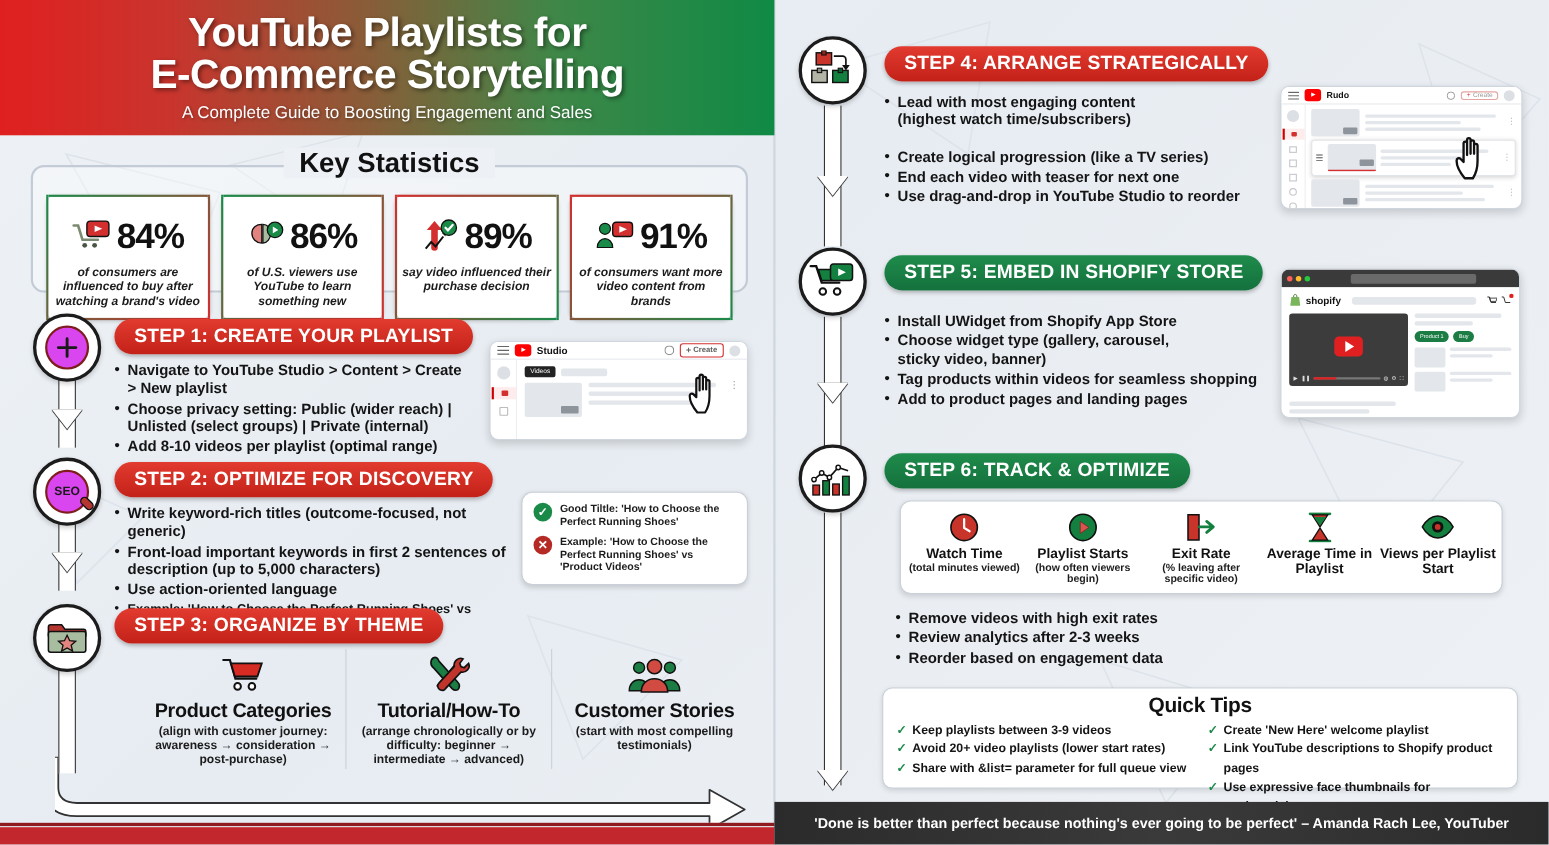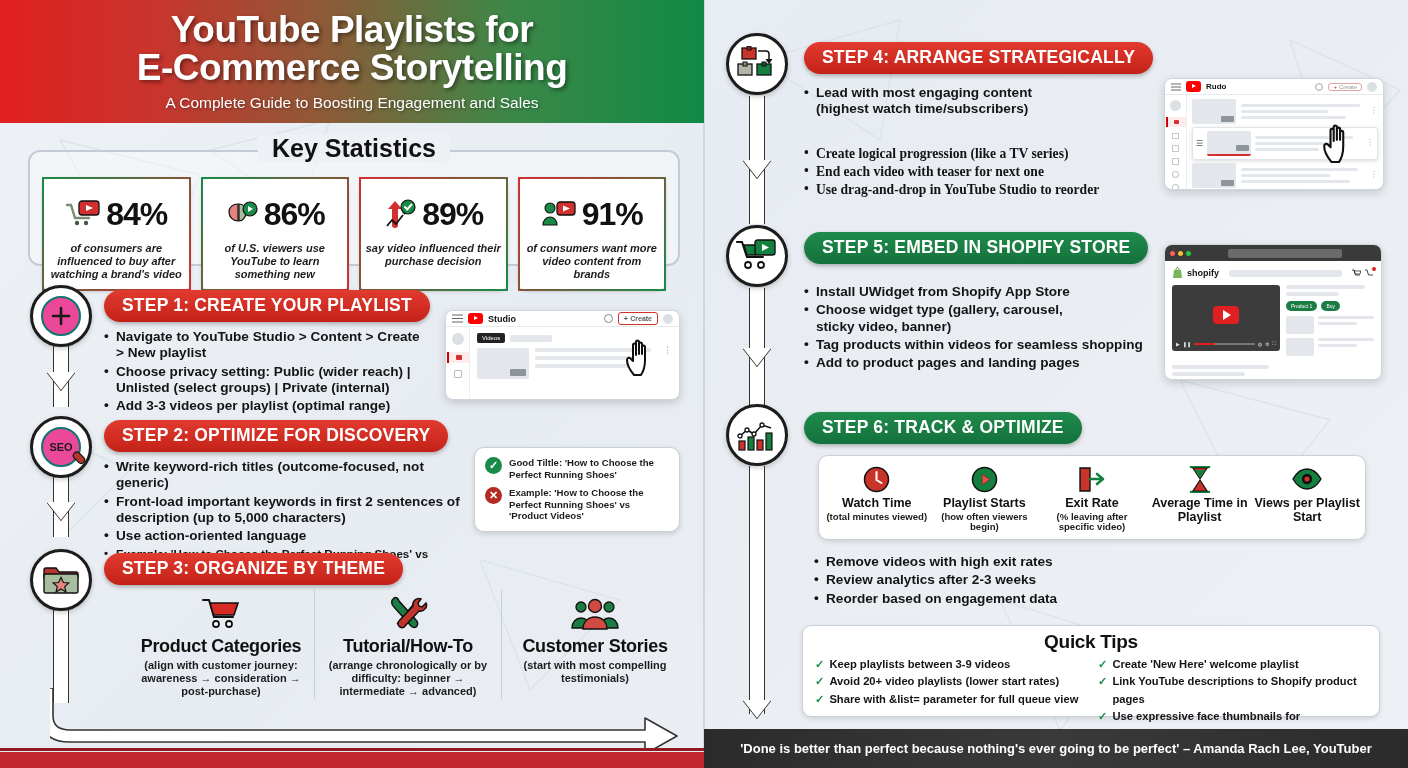--- a/index.html
+++ b/index.html
@@ -61,21 +61,21 @@
   .stat-top { display:flex; align-items:center; justify-content:center; gap:5px; }
   .stat-num { font-size:32px; font-weight:bold; color:#111; line-height:1; letter-spacing:-1px; }
   .stat-desc { font-size:11px; font-weight:bold; color:#1c1c1c; line-height:1.18; margin-top:12px;font-style:italic; }
   .node {
     position:absolute; width:62px; height:62px; border-radius:50%;
     background:#fff; border:3px solid #1c1c1c;
     display:flex; align-items:center; justify-content:center;
     box-shadow:0 2px 5px rgba(0,0,0,.2); z-index:3;
   }
   .node .inner {
-    width:40px; height:40px; border-radius:50%; background:#ec4899; border:2px solid #0f766e;
+    width:40px; height:40px; border-radius:50%; background:#d946ef; border:2px solid #7f1d1d;
     display:flex; align-items:center; justify-content:center;
     font-size:13px; font-weight:bold; color:#1a1a1a;
   }
   .stem {
     position:absolute; width:16px; background:#fff;
     border-left:1.5px solid #333; border-right:1.5px solid #333; z-index:1;
   }
   .arrowhead {
     position:absolute; width:0;height:0; z-index:2;
     border-left:14px solid transparent; border-right:14px solid transparent;
@@ -303,21 +303,21 @@
           <path d="M20 14.5l2.4 5 5.4.5-4.1 3.6 1.3 5.3-5-2.9-5 2.9 1.3-5.3-4.1-3.6 5.4-.5z" fill="#e3867f" stroke="#111" stroke-width="1.2"></path>
         </svg>
       </span>
     </div>
 
     <div style="position:absolute; left:104px; top:290px; width:320px;">
       <div class="step-pill pill-red">STEP 1: CREATE YOUR PLAYLIST</div>
       <ul class="bullets">
         <li>Navigate to YouTube Studio &gt; Content &gt; Create &gt; New playlist</li>
         <li>Choose privacy setting: Public (wider reach) | Unlisted (select groups) | Private (internal)</li>
-        <li>Add 3-3 videos per playlist (optimal range)</li>
+        <li>Add 8-10 videos per playlist (optimal range)</li>
       </ul>
     </div>
 
     <div class="mock" style="left:445px; top:310px; width:235px; height:90px;">
       <div class="mock-bar">
         <svg width="11" height="9" viewBox="0 0 11 9">
             <path d="M0 1h11M0 4.5h11M0 8h11" stroke="#666" stroke-width="1.1"></path>
           </svg>
         <span class="ytlogo"></span>
         <span style="font-size:9px;font-weight:bold;color:#111">Studio</span>
@@ -489,21 +489,21 @@
     </div>
 
     <div style="position:absolute; left:100px; top:42px; width:350px;">
       <div class="step-pill pill-red">STEP 4: ARRANGE STRATEGICALLY</div>
       <ul class="bullets" style="margin-top:11px;">
         <li>
           <span>Lead with most engaging content</span><br>
           <span>(highest watch time/subscribers)</span>
         </li>
       </ul>
-      <ul class="bullets" style="margin-top:28px;font-family:Liberation Serif, serif;">
+      <ul class="bullets" style="margin-top:17px;">
         <li>Create logical progression (like a TV series)</li>
         <li>End each video with teaser for next one</li>
         <li>Use drag-and-drop in YouTube Studio to reorder</li>
       </ul>
     </div>
 
     <div class="mock" style="left:460px; top:78px; width:220px; height:112px;">
       <div class="mock-bar">
         <svg width="10" height="8" viewBox="0 0 10 8">
             <path d="M0 1h10M0 4h10M0 7h10" stroke="#666" stroke-width="1"></path>

